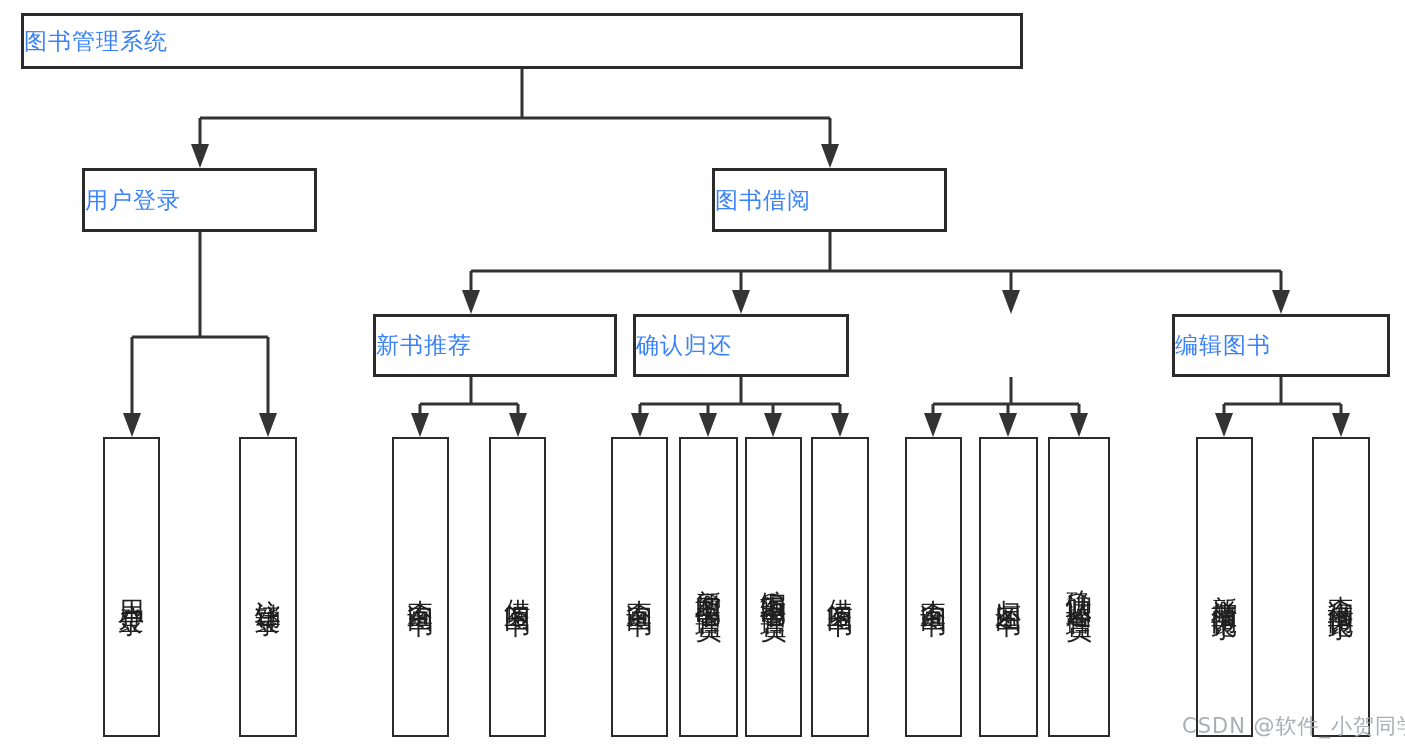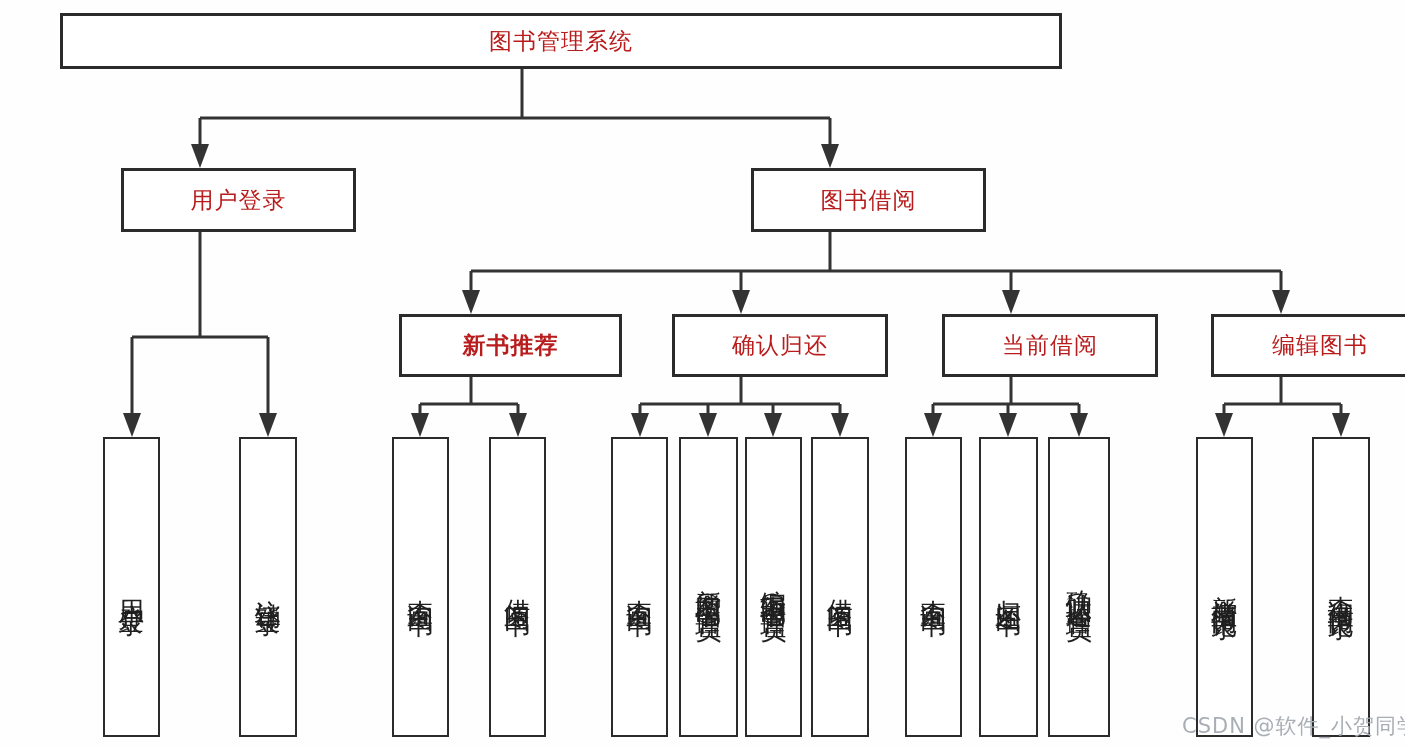--- a/index.html
+++ b/index.html
@@ -21,24 +21,22 @@
     top: 0;
     z-index: 1;
   }
   .node {
     position: absolute;
     box-sizing: border-box;
     background: #ffffff;
     border: 3px solid #2b2b2b;
     display: flex;
     align-items: center;
-    justify-content: center;
     z-index: 2;
-    color: #b91c1c;
-    margin-left: 39px;
+    color: #3b82f6;
   }
   .node-root {
     left: 21px; top: 13px; width: 1002px; height: 56px;
     font-size: 23px; letter-spacing: 1px;
   }
   .node-l2 {
     top: 168px; width: 235px; height: 64px;
     font-size: 23px; letter-spacing: 1px;
   }
   .node-l3 {
@@ -127,28 +125,25 @@
     <span>图书管理系统</span>
   </div>
 
   <div class="node node-l2" style="left:82px;">
     <span>用户登录</span>
   </div>
   <div class="node node-l2" style="left:712px;">
     <span>图书借阅</span>
   </div>
 
-  <div class="node node-l3" style="left:360px;width:223px;font-weight:bold;">
+  <div class="node node-l3" style="left:373px;width:244px;">
     <span>新书推荐</span>
   </div>
   <div class="node node-l3" style="left:633px;width:216px;">
     <span>确认归还</span>
-  </div>
-  <div class="node node-l3" style="left:903px;width:216px;">
-    <span>当前借阅</span>
   </div>
   <div class="node node-l3" style="left:1172px;width:218px;">
     <span>编辑图书</span>
   </div>
 
   <div class="leaf" style="left:103px;">
     <span class="vtext">用户登录</span>
   </div>
   <div class="leaf" style="left:239px;width:58px;">
     <span class="vtext">注销登录</span>

